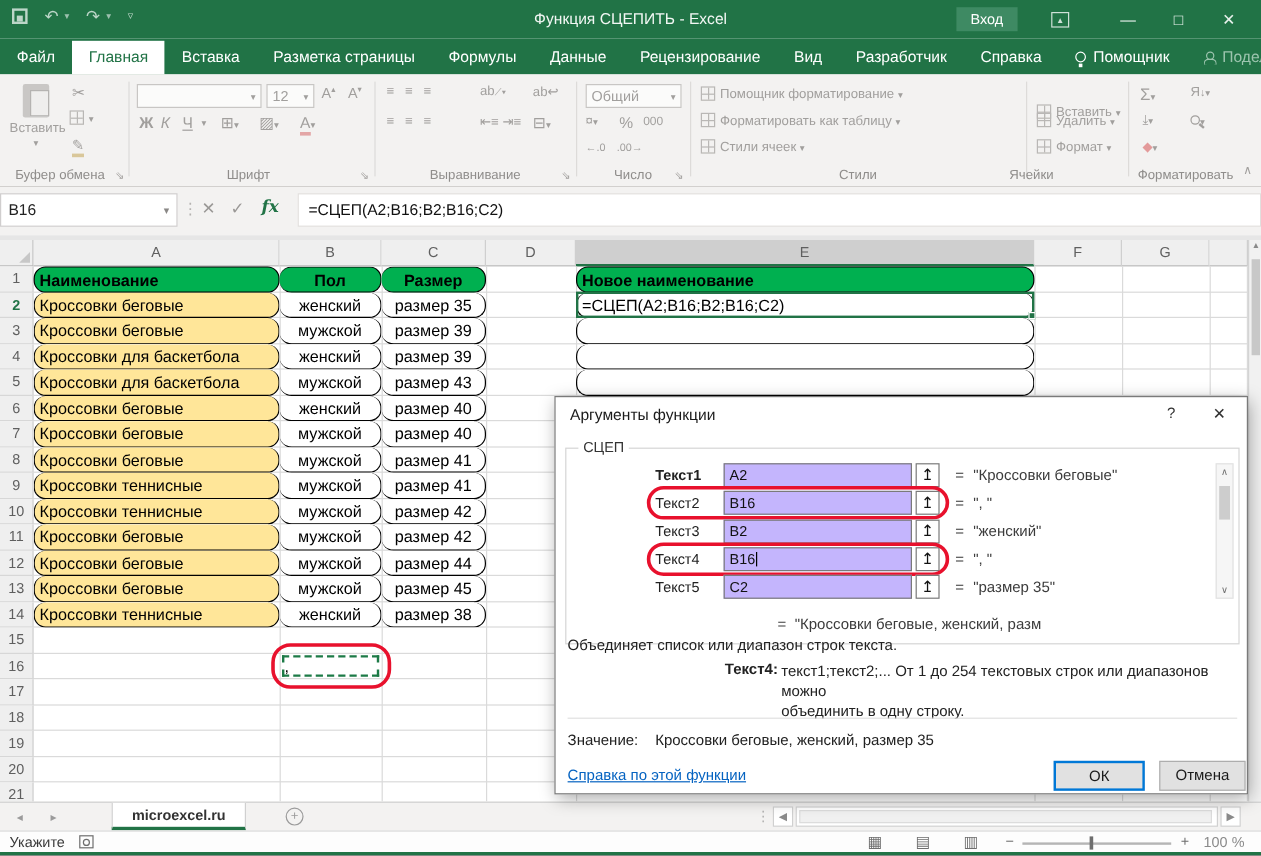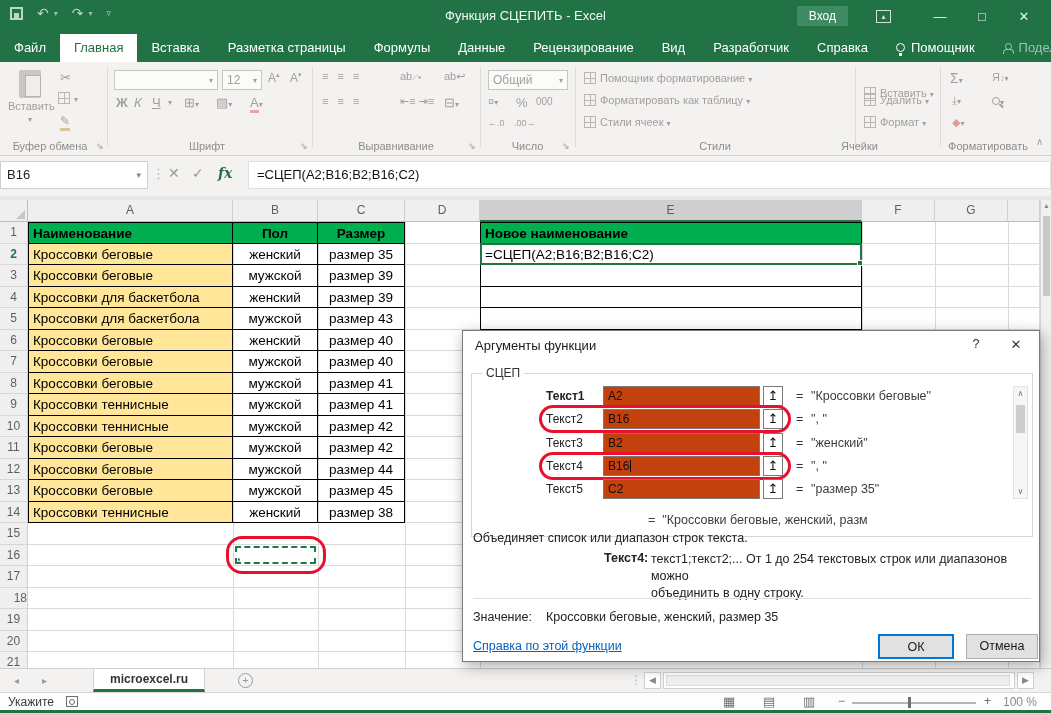--- a/index.html
+++ b/index.html
@@ -62,21 +62,21 @@
   .grid{ position:absolute; left:0; top:200px; width:1040px; height:468px; background:#fff; overflow:hidden;}
   .colhdr{ position:absolute; top:0; height:22px; background:#efefef; border-right:1px solid #cfcfcf; border-bottom:1px solid #bdbdbd; color:#5f5f5f; font-size:12px; text-align:center; line-height:21px; cursor:pointer;}
   .colhdr.sel{ background:#cfcfcf; border-bottom:2px solid #217346;}
   .corner{ position:absolute; left:0; top:0; width:28px; height:22px; background:#efefef; border-right:1px solid #bdbdbd; border-bottom:1px solid #bdbdbd;}
   .corner::after{ content:""; position:absolute; right:2px; bottom:2px; border-left:9px solid transparent; border-bottom:9px solid #c7c7c7;}
   .rowhdr{ position:absolute; left:0; width:28px; background:#efefef; border-right:1px solid #cfcfcf; border-bottom:1px solid #d7d7d7; color:#5f5f5f; font-size:12px; text-align:center; cursor:pointer;}
   .rowhdr.sel{ color:#217346; font-weight:bold;}
   .hline{ position:absolute; left:28px; height:1px; background:#dadada;}
   .vline{ position:absolute; top:22px; width:1px; background:#dadada;}
   .cell{ position:absolute; font-size:13.5px; color:#000; padding:2px 4px; overflow:hidden; white-space:nowrap; cursor:cell;}
-  .cell.bR{ border-right:1px solid #000;}
+  .cell.bR{ border-right:1px solid #000;border-radius:10px;}
   .cell.bB{ border-bottom:1px solid #000;}
   .cell.bL{ border-left:1px solid #000;}
   .cell.bT{ border-top:1px solid #000;}
   .cell.hdrgreen{ background:#00B050; font-weight:bold;}
   .cell.yellow{ background:#FFE699;}
   .cell.center{ text-align:center;}
   .sel-border{ position:absolute; border:2px solid #217346; pointer-events:none;}
   .sel-border .handle{ position:absolute; right:-3px; bottom:-3px; width:6px; height:6px; background:#217346; border:1px solid #fff;}
   .ants{ position:absolute; border:2px dashed #1c7a46; background:transparent; pointer-events:none;}
   .red-oval{ position:absolute; border:3px solid #E8112D; border-radius:16px; pointer-events:none; z-index:40;}
@@ -86,21 +86,21 @@
   
   .dialog{ position:absolute; left:462px; top:330px; width:578px; height:332px; background:#fff; border:1px solid #7a7a7a; box-shadow:2px 4px 14px rgba(0,0,0,.35); font-size:12.5px; color:#1a1a1a; z-index:30;}
   .dlg-title{ position:absolute; left:12px; top:7px; font-size:13px;}
   .dlg-help{ position:absolute; left:505px; top:6px; width:16px; text-align:center; color:#333; cursor:pointer;}
   .dlg-close{ position:absolute; left:544px; top:6px; width:18px; text-align:center; color:#333; font-size:13px; cursor:pointer;}
   .groupbox{ position:absolute; left:8px; top:42px; width:562px; height:164px; border:1px solid #d5d5d5;}
   .groupbox .legend{ position:absolute; left:10px; top:-8px; background:#fff; padding:0 4px; font-size:12px; color:#333;}
   .dfield{ position:absolute; height:20px;}
   .dfield .flabel{ position:absolute; left:83px; top:3px; width:55px; font-size:12px; color:#222;}
   .dfield.req .flabel{ font-weight:bold;}
-  .dfield .finp{ position:absolute; left:140px; top:0; width:157px; height:20px; border:1px solid #7a7a7a; background:#c2410c; font-size:12px; padding:2px 4px; color:#111;}
+  .dfield .finp{ position:absolute; left:140px; top:0; width:157px; height:20px; border:1px solid #7a7a7a; background:#c4b5fd; font-size:12px; padding:2px 4px; color:#111;}
   .caret{ display:inline-block; width:1px; height:12px; background:#000; vertical-align:-2px; margin-left:1px;}
   .dfield .fbtn2{ position:absolute; left:300px; top:0; width:20px; height:20px; border:1px solid #7a7a7a; background:#fff; text-align:center; line-height:18px; font-size:13px; color:#111; cursor:pointer;}
   .dfield .eq{ position:absolute; left:333px; top:3px; color:#333;}
   .dfield .fres{ position:absolute; left:348px; top:3px; width:190px; color:#3c3c3c; white-space:nowrap; overflow:hidden;}
   .dscroll{ position:absolute; left:550px; top:55px; width:15px; height:113px; border:1px solid #e2e2e2; background:#f6f6f6;}
   .dscroll .a{ position:absolute; left:0; width:13px; text-align:center; font-size:8px; color:#707070;}
   .dscroll .th{ position:absolute; left:2px; top:18px; width:9px; height:28px; background:#cdcdcd;}
   .doval{ position:absolute; left:76px; width:252px; height:28px; border:3px solid #E8112D; border-radius:14px; pointer-events:none;}
   .dpreview{ position:absolute; left:185px; top:182px; white-space:pre; color:#3c3c3c;}
   .ddesc{ position:absolute; left:10px; top:200px; color:#222;}
@@ -338,21 +338,21 @@
       <div class="rowhdr" style="top: 172.5px; height: 21.5px; line-height: 20.5px;">8</div>
       <div class="rowhdr" style="top: 194px; height: 21.5px; line-height: 20.5px;">9</div>
       <div class="rowhdr" style="top: 215.5px; height: 21.5px; line-height: 20.5px;">10</div>
       <div class="rowhdr" style="top: 237px; height: 21.5px; line-height: 20.5px;">11</div>
       <div class="rowhdr" style="top: 258.5px; height: 21.5px; line-height: 20.5px;">12</div>
       <div class="rowhdr" style="top: 280px; height: 21.5px; line-height: 20.5px;">13</div>
       <div class="rowhdr" style="top: 301.5px; height: 21.5px; line-height: 20.5px;">14</div>
       <div class="rowhdr" style="top: 323px; height: 21.5px; line-height: 20.5px;">15</div>
       <div class="rowhdr" style="top: 344.5px; height: 21.5px; line-height: 20.5px;">16</div>
       <div class="rowhdr" style="top: 366px; height: 21.5px; line-height: 20.5px;">17</div>
-      <div class="rowhdr" style="top: 387.5px; height: 21.5px; line-height: 20.5px; text-align: right;">18</div>
+      <div class="rowhdr" style="top: 387.5px; height: 21.5px; line-height: 20.5px;">18</div>
       <div class="rowhdr" style="top: 409px; height: 21.5px; line-height: 20.5px;">19</div>
       <div class="rowhdr" style="top: 430.5px; height: 21.5px; line-height: 20.5px;">20</div>
       <div class="rowhdr" style="top: 452px; height: 21.5px; line-height: 20.5px;">21</div>
       <div class="cell hdrgreen bL bT bR bB" style="left: 28px; top: 22px; width: 205px; height: 21.5px; line-height: 17.5px;">Наименование</div>
       <div class="cell hdrgreen bT bR bB center" style="left: 233px; top: 22px; width: 85px; height: 21.5px; line-height: 17.5px;">Пол</div>
       <div class="cell hdrgreen bT bR bB center" style="left: 318px; top: 22px; width: 87px; height: 21.5px; line-height: 17.5px;">Размер</div>
       <div class="cell hdrgreen bL bT bR bB" style="left: 480px; top: 22px; width: 382px; height: 21.5px; line-height: 17.5px;">Новое наименование</div>
       <div class="cell yellow bL bR bB" style="left: 28px; top: 43.5px; width: 205px; height: 21.5px; line-height: 17.5px;">Кроссовки беговые</div>
       <div class="cell bR bB center" style="left: 233px; top: 43.5px; width: 85px; height: 21.5px; line-height: 17.5px;">женский</div>
       <div class="cell bR bB center" style="left: 318px; top: 43.5px; width: 87px; height: 21.5px; line-height: 17.5px;">размер 35</div>

